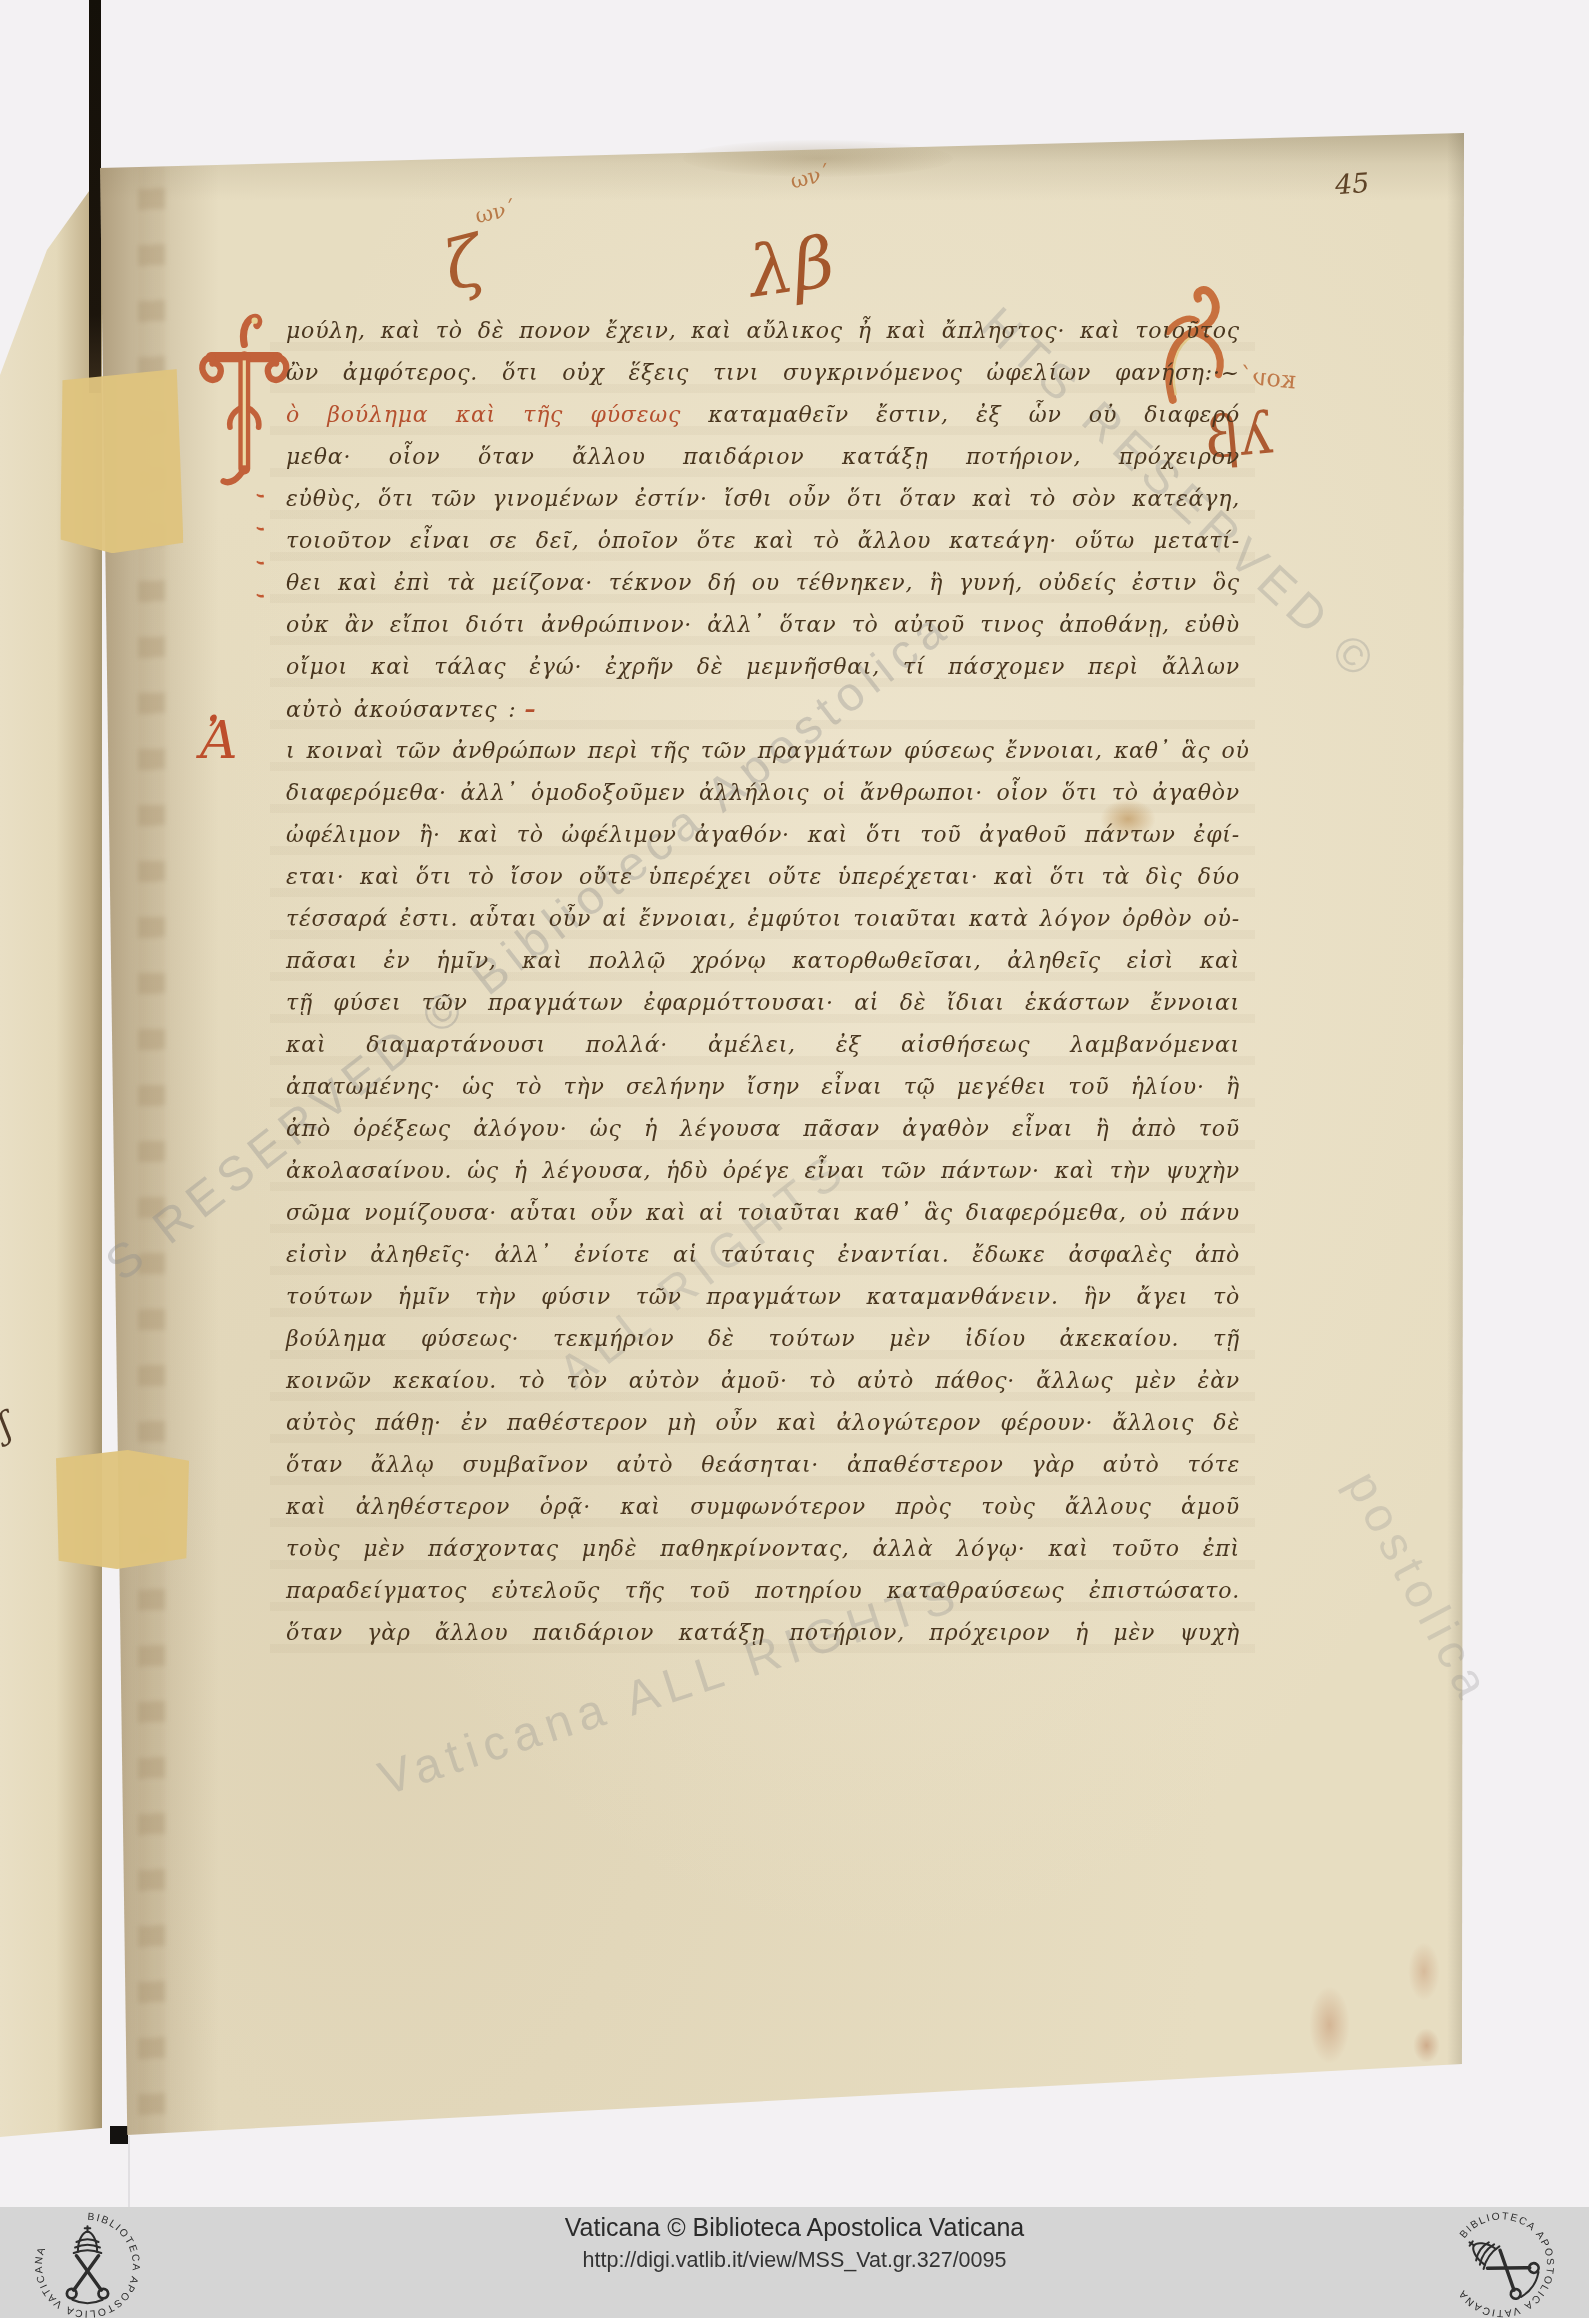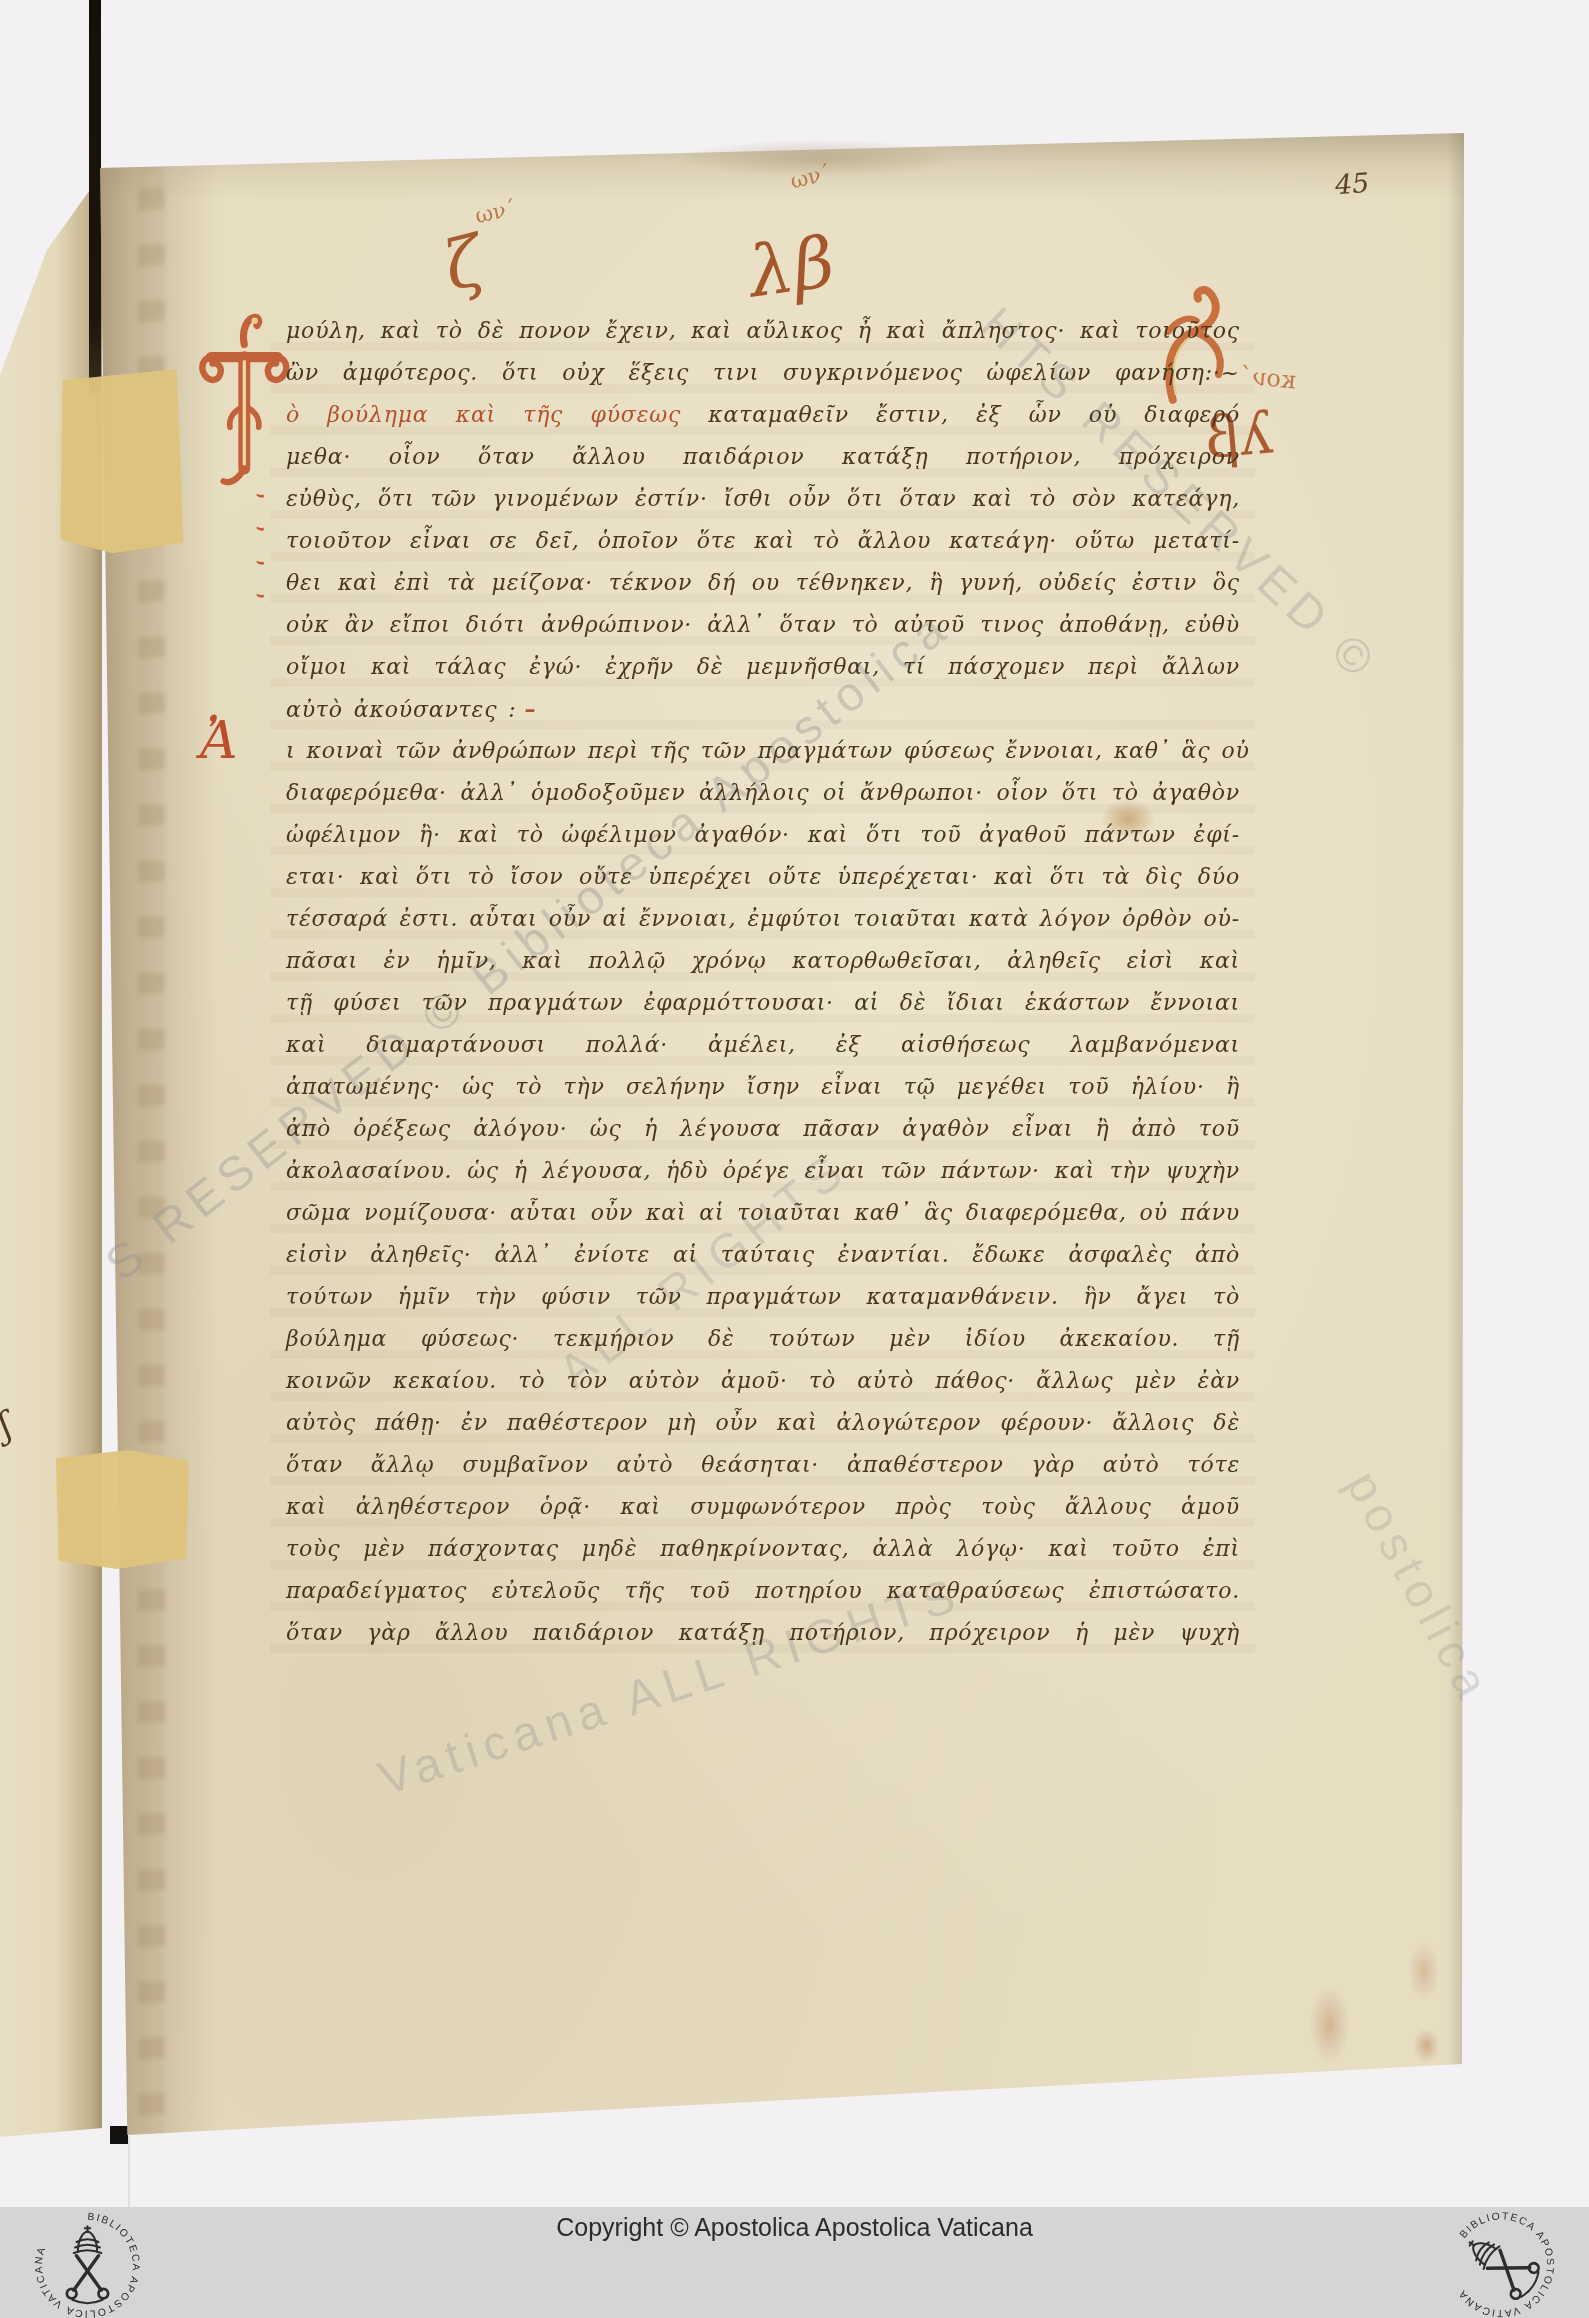--- a/index.html
+++ b/index.html
@@ -216,21 +216,22 @@
     <div class="tline">αὐτὸς πάθῃ· ἐν παθέστερον μὴ οὖν καὶ ἀλογώτερον φέρουν· ἄλλοις δὲ</div>
     <div class="tline">ὅταν ἄλλῳ συμβαῖνον αὐτὸ θεάσηται· ἀπαθέστερον γὰρ αὐτὸ τότε</div>
     <div class="tline">καὶ ἀληθέστερον ὁρᾷ· καὶ συμφωνότερον πρὸς τοὺς ἄλλους ἁμοῦ</div>
     <div class="tline">τοὺς μὲν πάσχοντας μηδὲ παθηκρίνοντας, ἀλλὰ λόγῳ· καὶ τοῦτο ἐπὶ</div>
     <div class="tline">παραδείγματος εὐτελοῦς τῆς τοῦ ποτηρίου καταθραύσεως ἐπιστώσατο.</div>
     <div class="tline">ὅταν γὰρ ἄλλου παιδάριον κατάξῃ ποτήριον, πρόχειρον ἡ μὲν ψυχὴ</div>
   </div>
 <div class="ghost-overlay"></div>
 
 <div class="footer-bar">
-  <div class="footer-copyright">Copyright © Apostolica Apostolica Vaticana</div>
+  <div class="footer-copyright">Vaticana © Biblioteca Apostolica Vaticana</div>
+  <div class="footer-url">http://digi.vatlib.it/view/MSS_Vat.gr.327/0095</div>
 </div>
 
 <svg class="logo logo-left" viewBox="0 0 160 160">
   <defs>
       <path id="lc1" d="M 80,16 A 66,66 0 1 1 79.9,16"></path>
     </defs>
   <text font-family="Liberation Sans, sans-serif" font-size="15" letter-spacing="2.5" fill="#2d2d2d">
     <textPath href="#lc1">BIBLIOTECA APOSTOLICA VATICANA</textPath>
   </text>
   <g fill="none" stroke="#2d2d2d" stroke-width="3" stroke-linecap="round">

